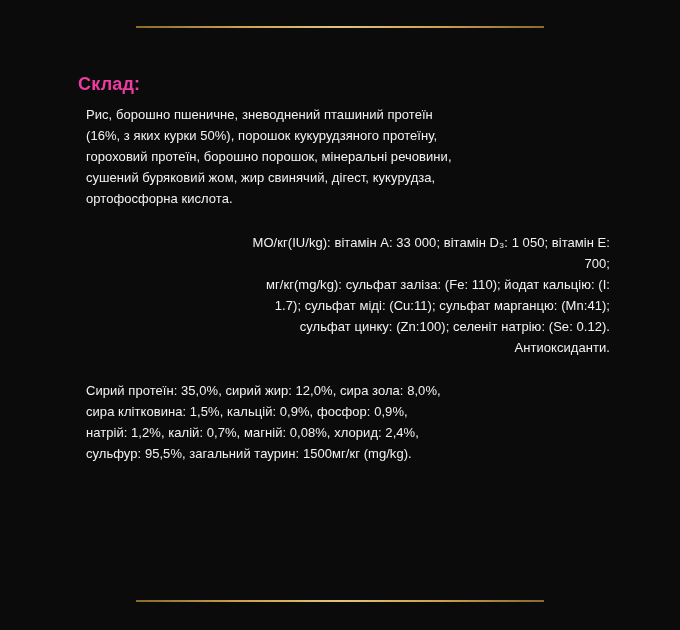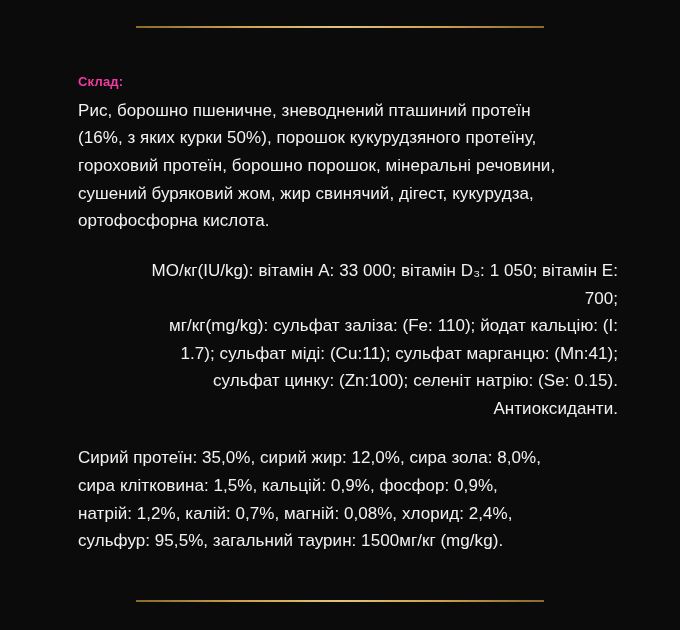--- a/index.html
+++ b/index.html
@@ -35,32 +35,32 @@
     left: 78px;
     top: 74px;
     width: 540px;
   }
 
   .section { margin-bottom: 20px; }
   .section:last-child { margin-bottom: 0; }
 
   .heading {
     color: #ef3ba2;
-    font-size: 13px;
+    font-size: 18px;
     font-weight: bold;
     line-height: 1.2;
     margin: 0 0 7px 0;
     letter-spacing: 0.2px;
   }
 
   .body-text {
     color: #f2f2f2;
-    font-size: 17px;
+    font-size: 13px;
     line-height: 1.63;
-    margin: 0;
+    margin: 8px;
     letter-spacing: 0.05px;
   }
 
   .body-text p { margin: 0; }
 
   .sec-additives .body-text { line-height: 1.62; text-align: right; }
   .sec-nutrients { margin-top: 22px; }
   .sec-additives { margin-top: 22px; }
 </style>
 </head>
@@ -82,21 +82,21 @@
         <p>ортофосфорна кислота.</p>
       </div>
     </div>
 
     <div class="section sec-additives">
       <div class="body-text">
         <p>МО/кг(IU/kg): вітамін А: 33 000; вітамін D₃: 1 050; вітамін Е:</p>
         <p>700;</p>
         <p>мг/кг(mg/kg): сульфат заліза: (Fe: 110); йодат кальцію: (I:</p>
         <p>1.7); сульфат міді: (Cu:11); сульфат марганцю: (Mn:41);</p>
-        <p>сульфат цинку: (Zn:100); селеніт натрію: (Se: 0.15).</p>
+        <p>сульфат цинку: (Zn:100); селеніт натрію: (Se: 0.12).</p>
         <p>Антиоксиданти.</p>
       </div>
     </div>
 
     <div class="section sec-nutrients">
       <div class="body-text">
         <p>Сирий протеїн: 35,0%, сирий жир: 12,0%, сира зола: 8,0%,</p>
         <p>сира клітковина: 1,5%, кальцій: 0,9%, фосфор: 0,9%,</p>
         <p>натрій: 1,2%, калій: 0,7%, магній: 0,08%, хлорид: 2,4%,</p>
         <p>сульфур: 95,5%, загальний таурин: 1500мг/кг (mg/kg).</p>

